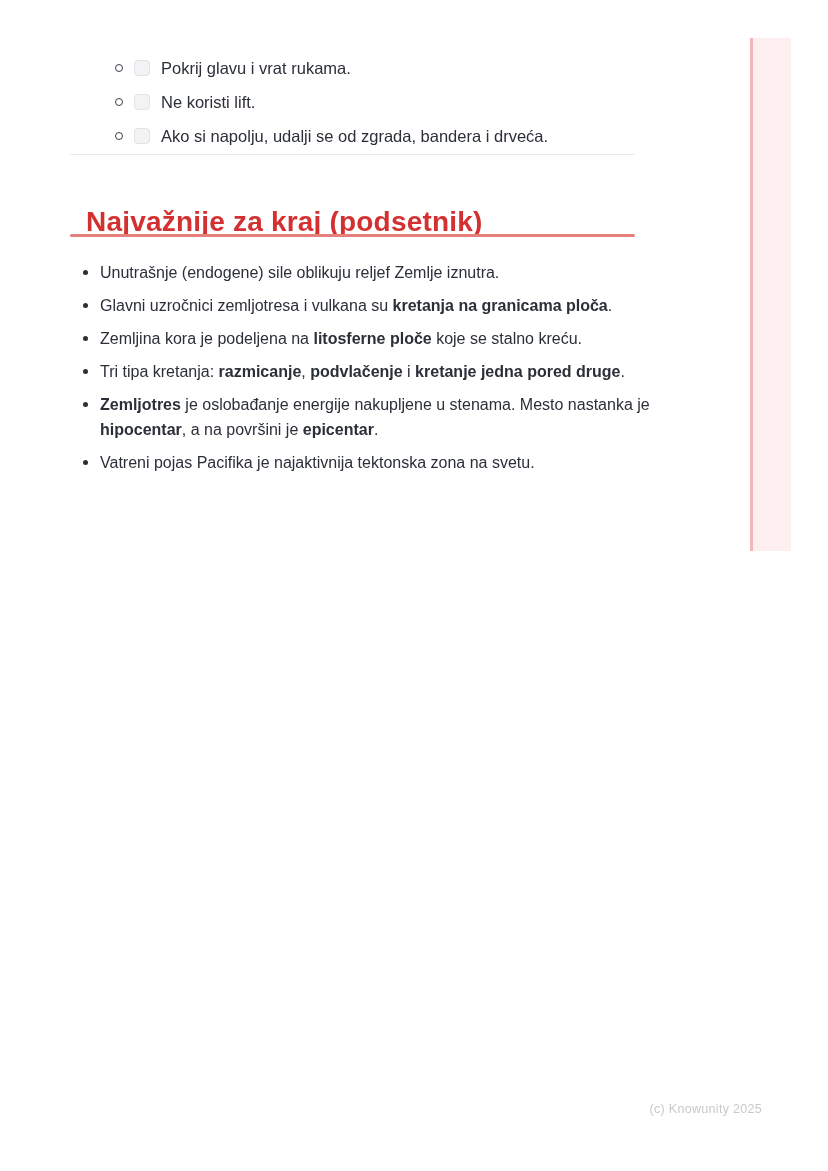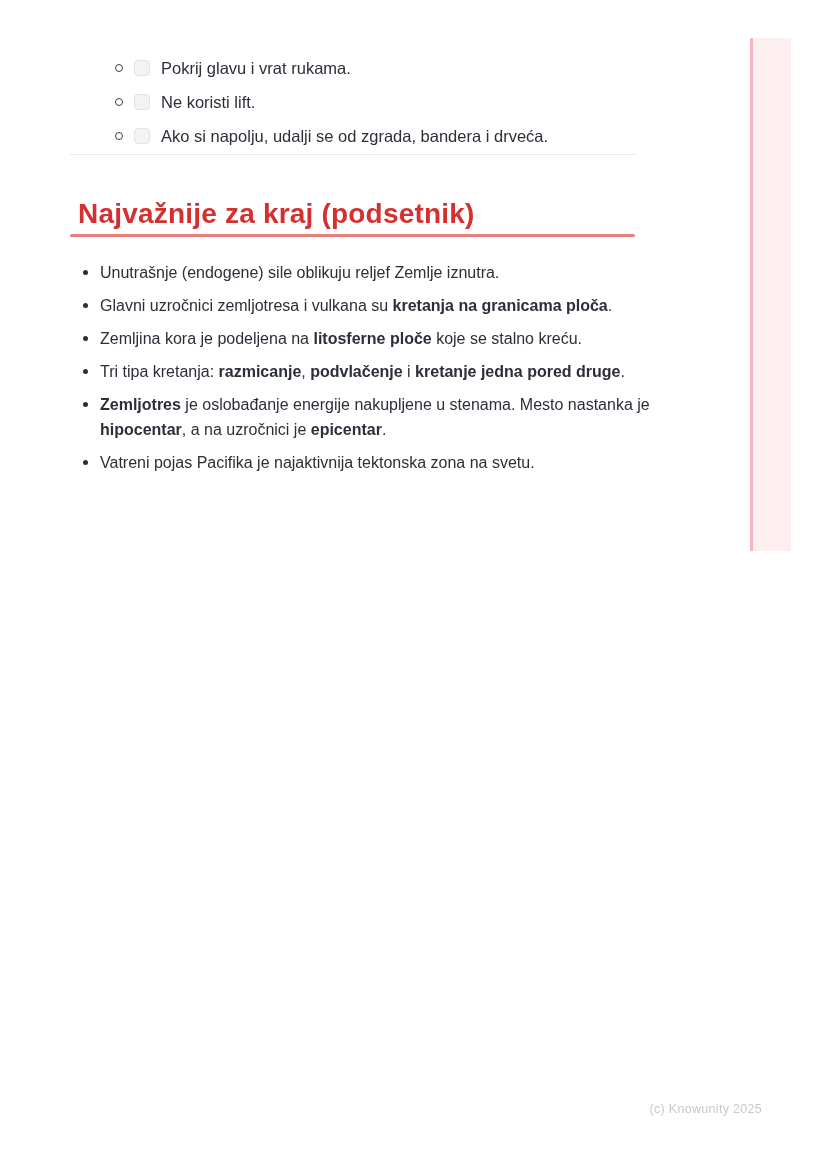--- a/index.html
+++ b/index.html
@@ -48,21 +48,21 @@
   
   .divider {
     position: absolute; top: 154px; left: 70px;
     width: 565px; height: 1px;
     background: var(--divider-gray, #e8e8e8);
   }
 
   
   .heading {
     position: absolute; top: 189px; left: 70px;
-    margin: 8px;
+    margin: 16px;
     font-size: 28px; line-height: 34px; font-weight: 700;
     letter-spacing: 0.2px;
     color: var(--heading-red, #d33131);
   }
   .heading-rule {
     position: absolute; top: 234px; left: 70px;
     width: 565px; height: 3px; border-radius: 2px;
     background: var(--heading-rule-red, #e6807f);
   }
 
@@ -115,21 +115,21 @@
   <div class="divider"></div>
 
   <h1 class="heading">Najvažnije za kraj (podsetnik)</h1>
   <div class="heading-rule"></div>
 
   <ul class="bullets">
       <li class="bullet-item"><span class="dot"></span><span class="seg">Unutrašnje (endogene) sile oblikuju reljef Zemlje iznutra.</span></li>
       <li class="bullet-item"><span class="dot"></span><span class="seg">Glavni uzročnici zemljotresa i vulkana su </span><span class="seg bold">kretanja na granicama ploča</span><span class="seg">.</span></li>
       <li class="bullet-item"><span class="dot"></span><span class="seg">Zemljina kora je podeljena na </span><span class="seg bold">litosferne ploče</span><span class="seg"> koje se stalno kreću.</span></li>
       <li class="bullet-item"><span class="dot"></span><span class="seg">Tri tipa kretanja: </span><span class="seg bold">razmicanje</span><span class="seg">, </span><span class="seg bold">podvlačenje</span><span class="seg"> i </span><span class="seg bold">kretanje jedna pored druge</span><span class="seg">.</span></li>
-      <li class="bullet-item"><span class="dot"></span><span class="seg bold">Zemljotres</span><span class="seg"> je oslobađanje energije nakupljene u stenama. Mesto nastanka je </span><span class="seg bold">hipocentar</span><span class="seg">, a na uzročnici je </span><span class="seg bold">epicentar</span><span class="seg">.</span></li>
+      <li class="bullet-item"><span class="dot"></span><span class="seg bold">Zemljotres</span><span class="seg"> je oslobađanje energije nakupljene u stenama. Mesto nastanka je </span><span class="seg bold">hipocentar</span><span class="seg">, a na površini je </span><span class="seg bold">epicentar</span><span class="seg">.</span></li>
       <li class="bullet-item"><span class="dot"></span><span class="seg">Vatreni pojas Pacifika je najaktivnija tektonska zona na svetu.</span></li>
     </ul>
 
   <div class="margin-strip"></div>
 
   <div class="footer">(c) Knowunity 2025</div>
 
 </div>
 
 </body></html>

